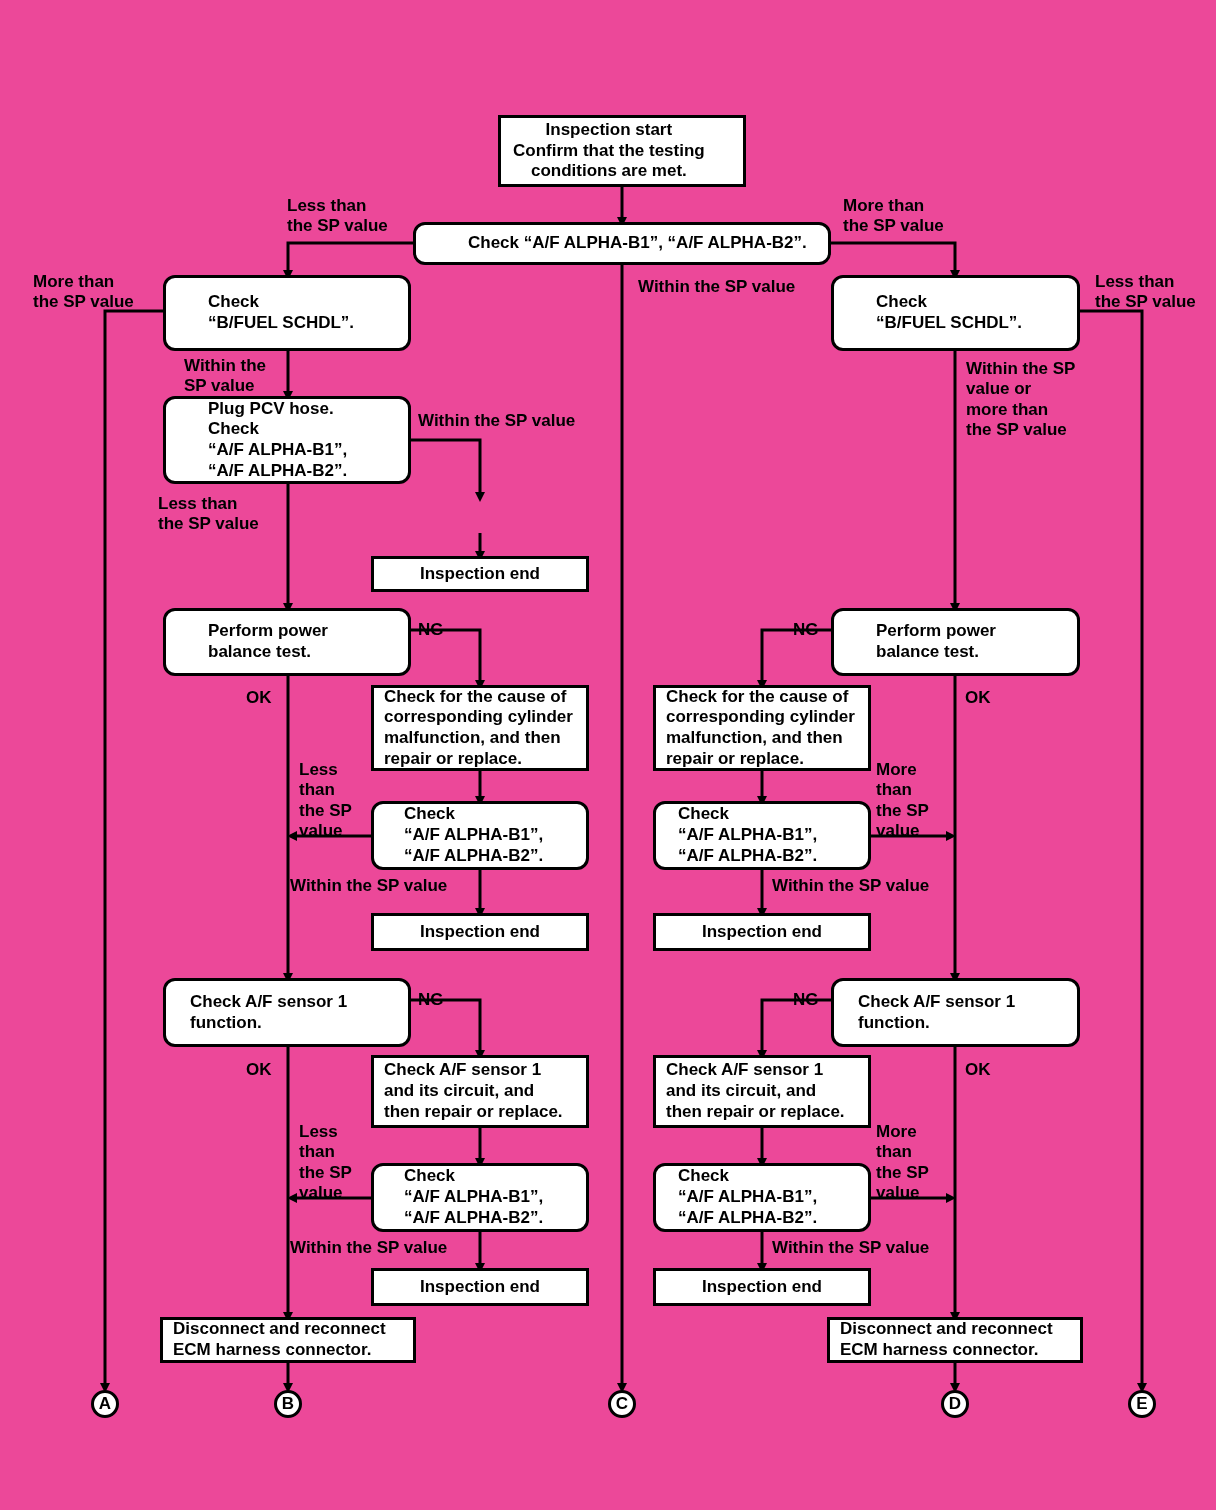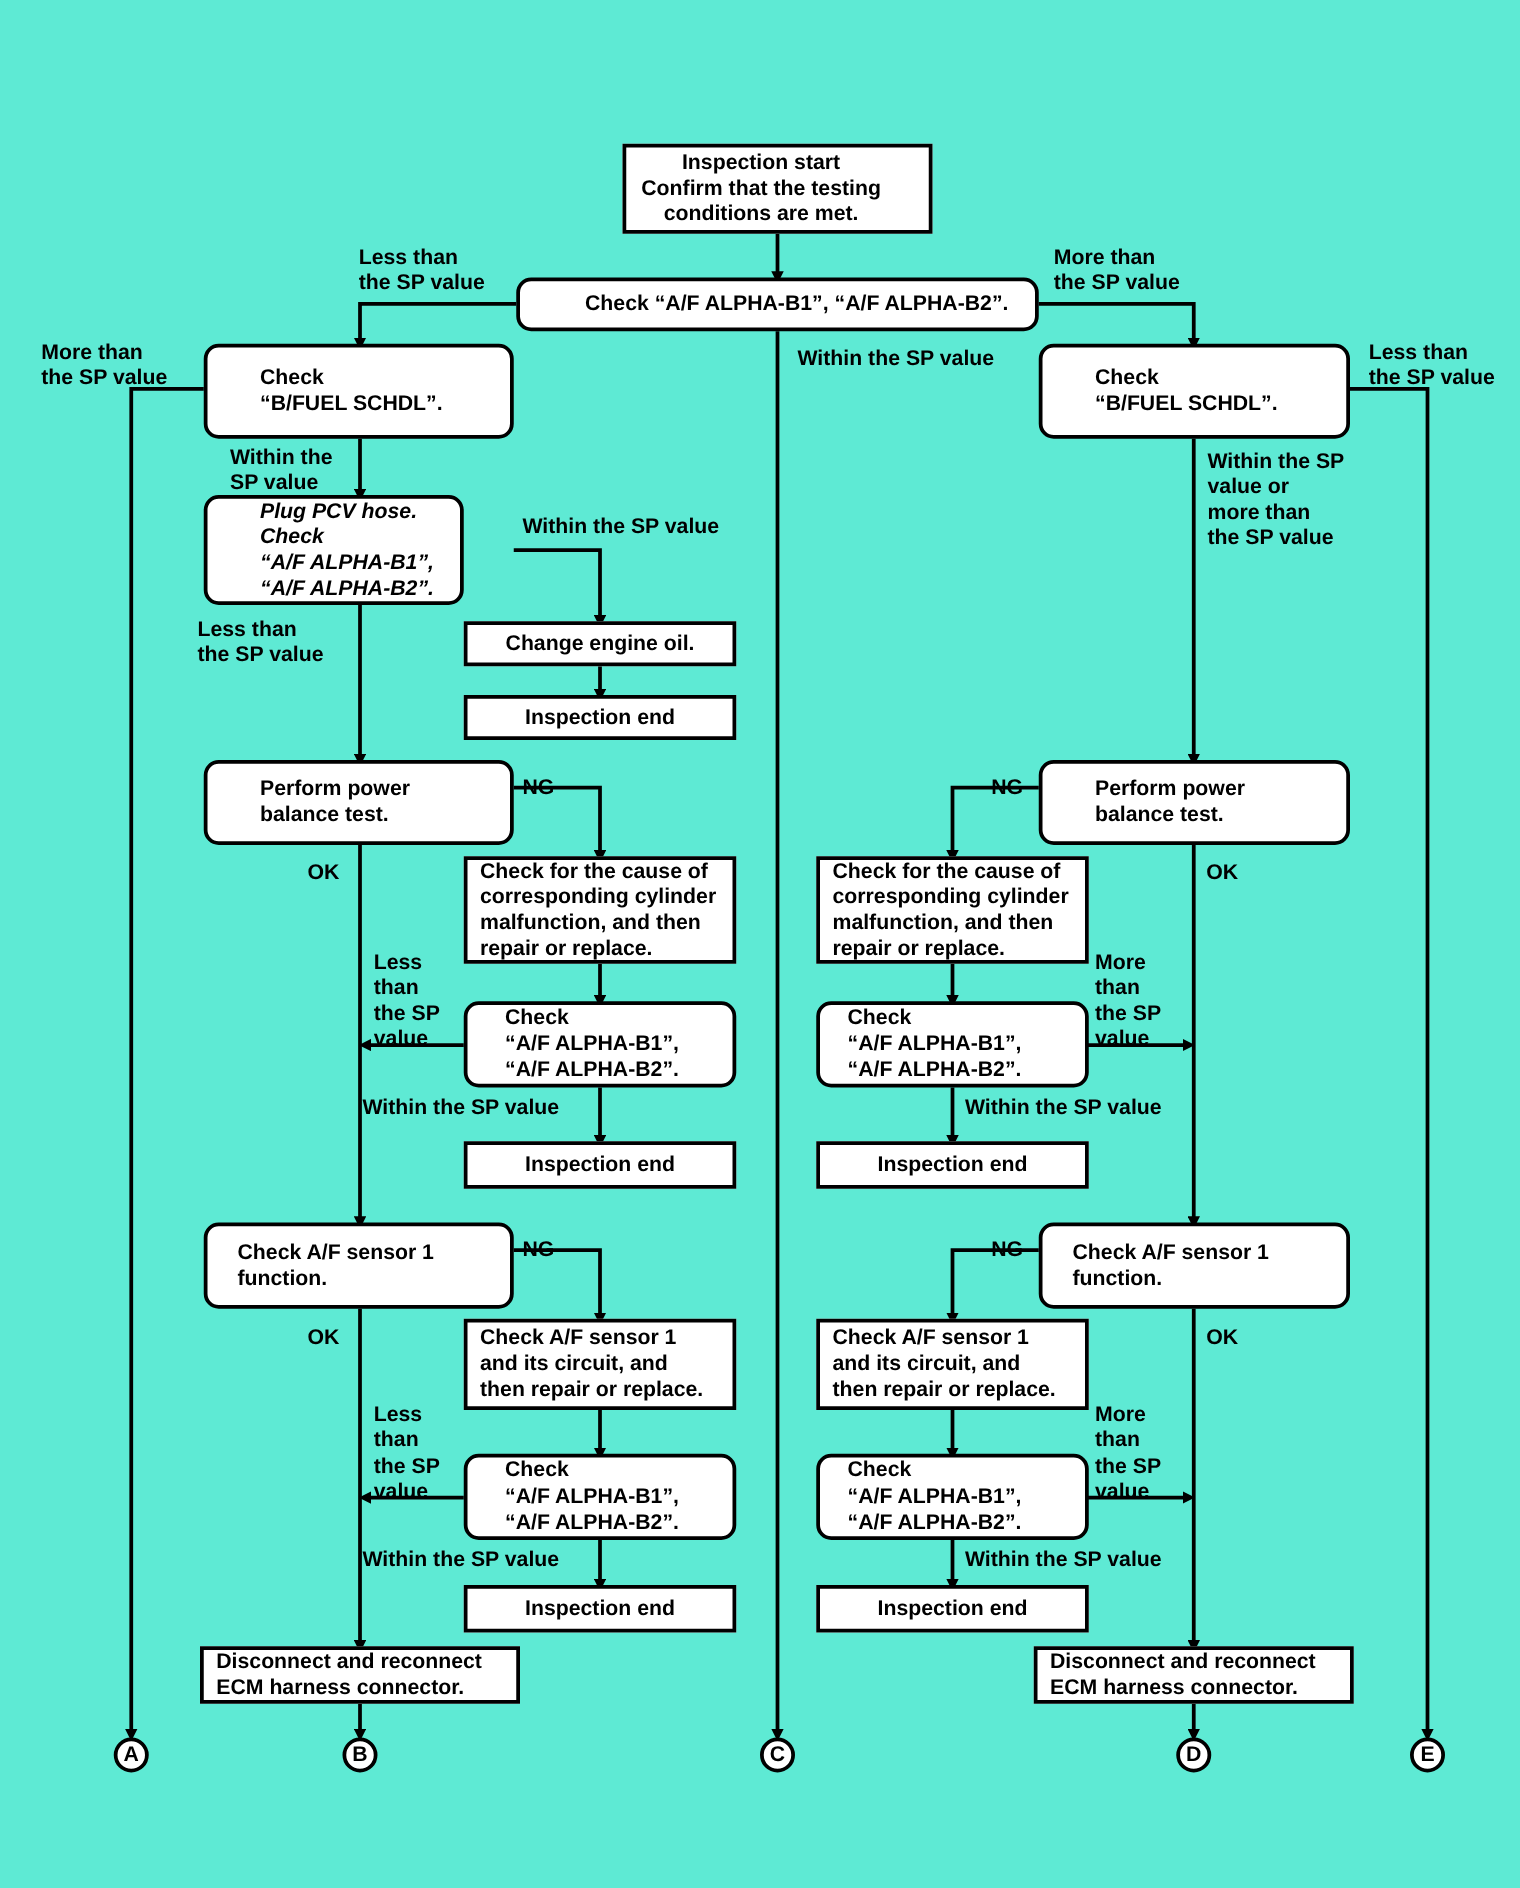--- a/index.html
+++ b/index.html
@@ -1,20 +1,20 @@
 <!DOCTYPE html>
 <html><head>
 <meta charset="utf-8">
 <style>
   html,body{margin:0;padding:0;background:#ffffff;}
   #root{
     position:relative;
     width:1216px;
     height:1510px;
-    background:#5eead4;
+    background:#ec4899;
     font-family:"Liberation Sans", sans-serif;
     overflow:hidden;
   }
   svg#wires{position:absolute;left:0;top:0;width:1216px;height:1510px;}
   .node{
     position:absolute;
     box-sizing:border-box;
     border:3px solid #000;
     background:#fff;
     color:#000;
@@ -138,26 +138,25 @@
 conditions are met.</div>
 
   <div class="node rounded left pad" style="left:413px;top:222px;width:418px;height:43px;">Check “A/F ALPHA-B1”, “A/F ALPHA-B2”.</div>
 
   <div class="node rounded left pad2" style="left:163px;top:275px;width:248px;height:76px;">Check
 “B/FUEL SCHDL”.</div>
 
   <div class="node rounded left pad2" style="left:831px;top:275px;width:249px;height:76px;">Check
 “B/FUEL SCHDL”.</div>
 
-  <div class="node rounded left pad2" style="left:163px;top:396px;width:208px;height:88px;font-style:italic;">Plug PCV hose.
+  <div class="node rounded left pad2" style="left:163px;top:396px;width:248px;height:88px;">Plug PCV hose.
 Check
 “A/F ALPHA-B1”,
 “A/F ALPHA-B2”.</div>
 
-  <div class="node center" style="left:371px;top:497px;width:218px;height:36px;">Change engine oil.</div>
 
   <div class="node center" style="left:371px;top:556px;width:218px;height:36px;">Inspection end</div>
 
   <div class="node rounded left pad2" style="left:163px;top:608px;width:248px;height:68px;">Perform power
 balance test.</div>
 
   <div class="node rounded left pad2" style="left:831px;top:608px;width:249px;height:68px;">Perform power
 balance test.</div>
 
   <div class="node left" style="left:371px;top:685px;width:218px;height:86px;">Check for the cause of

